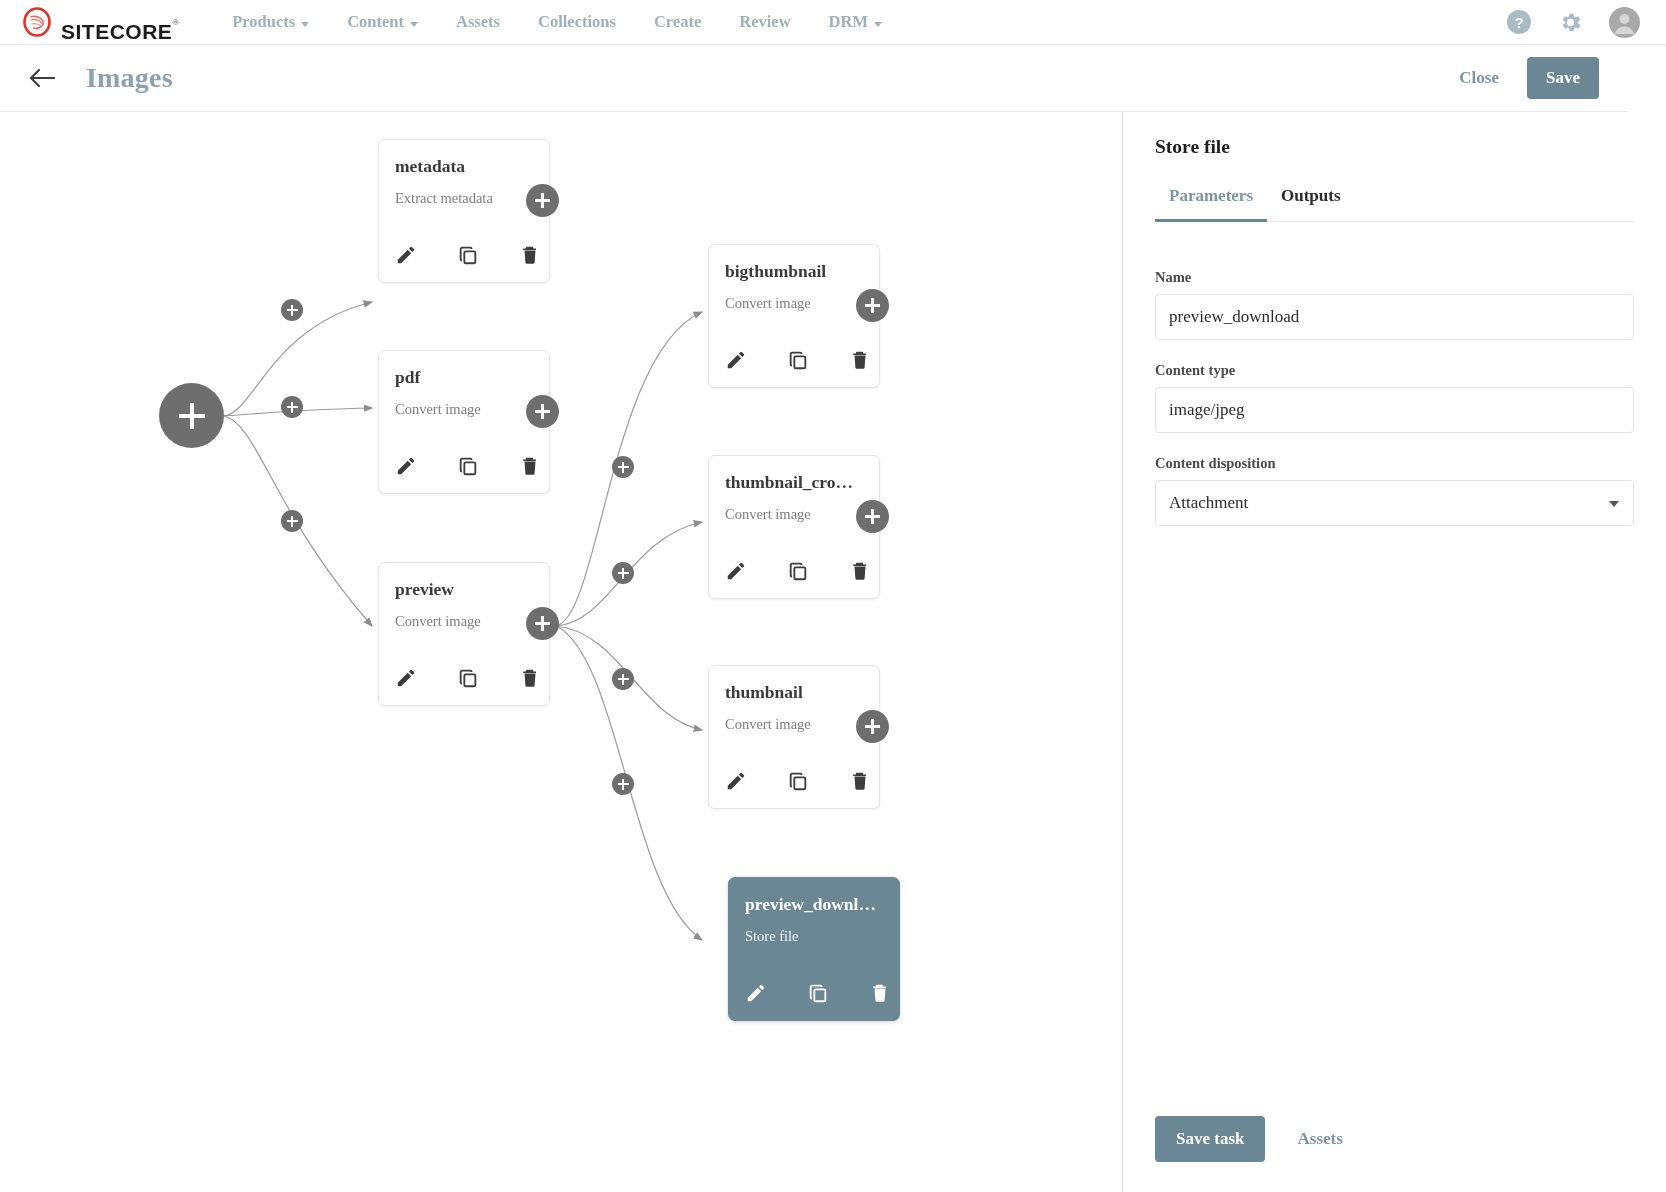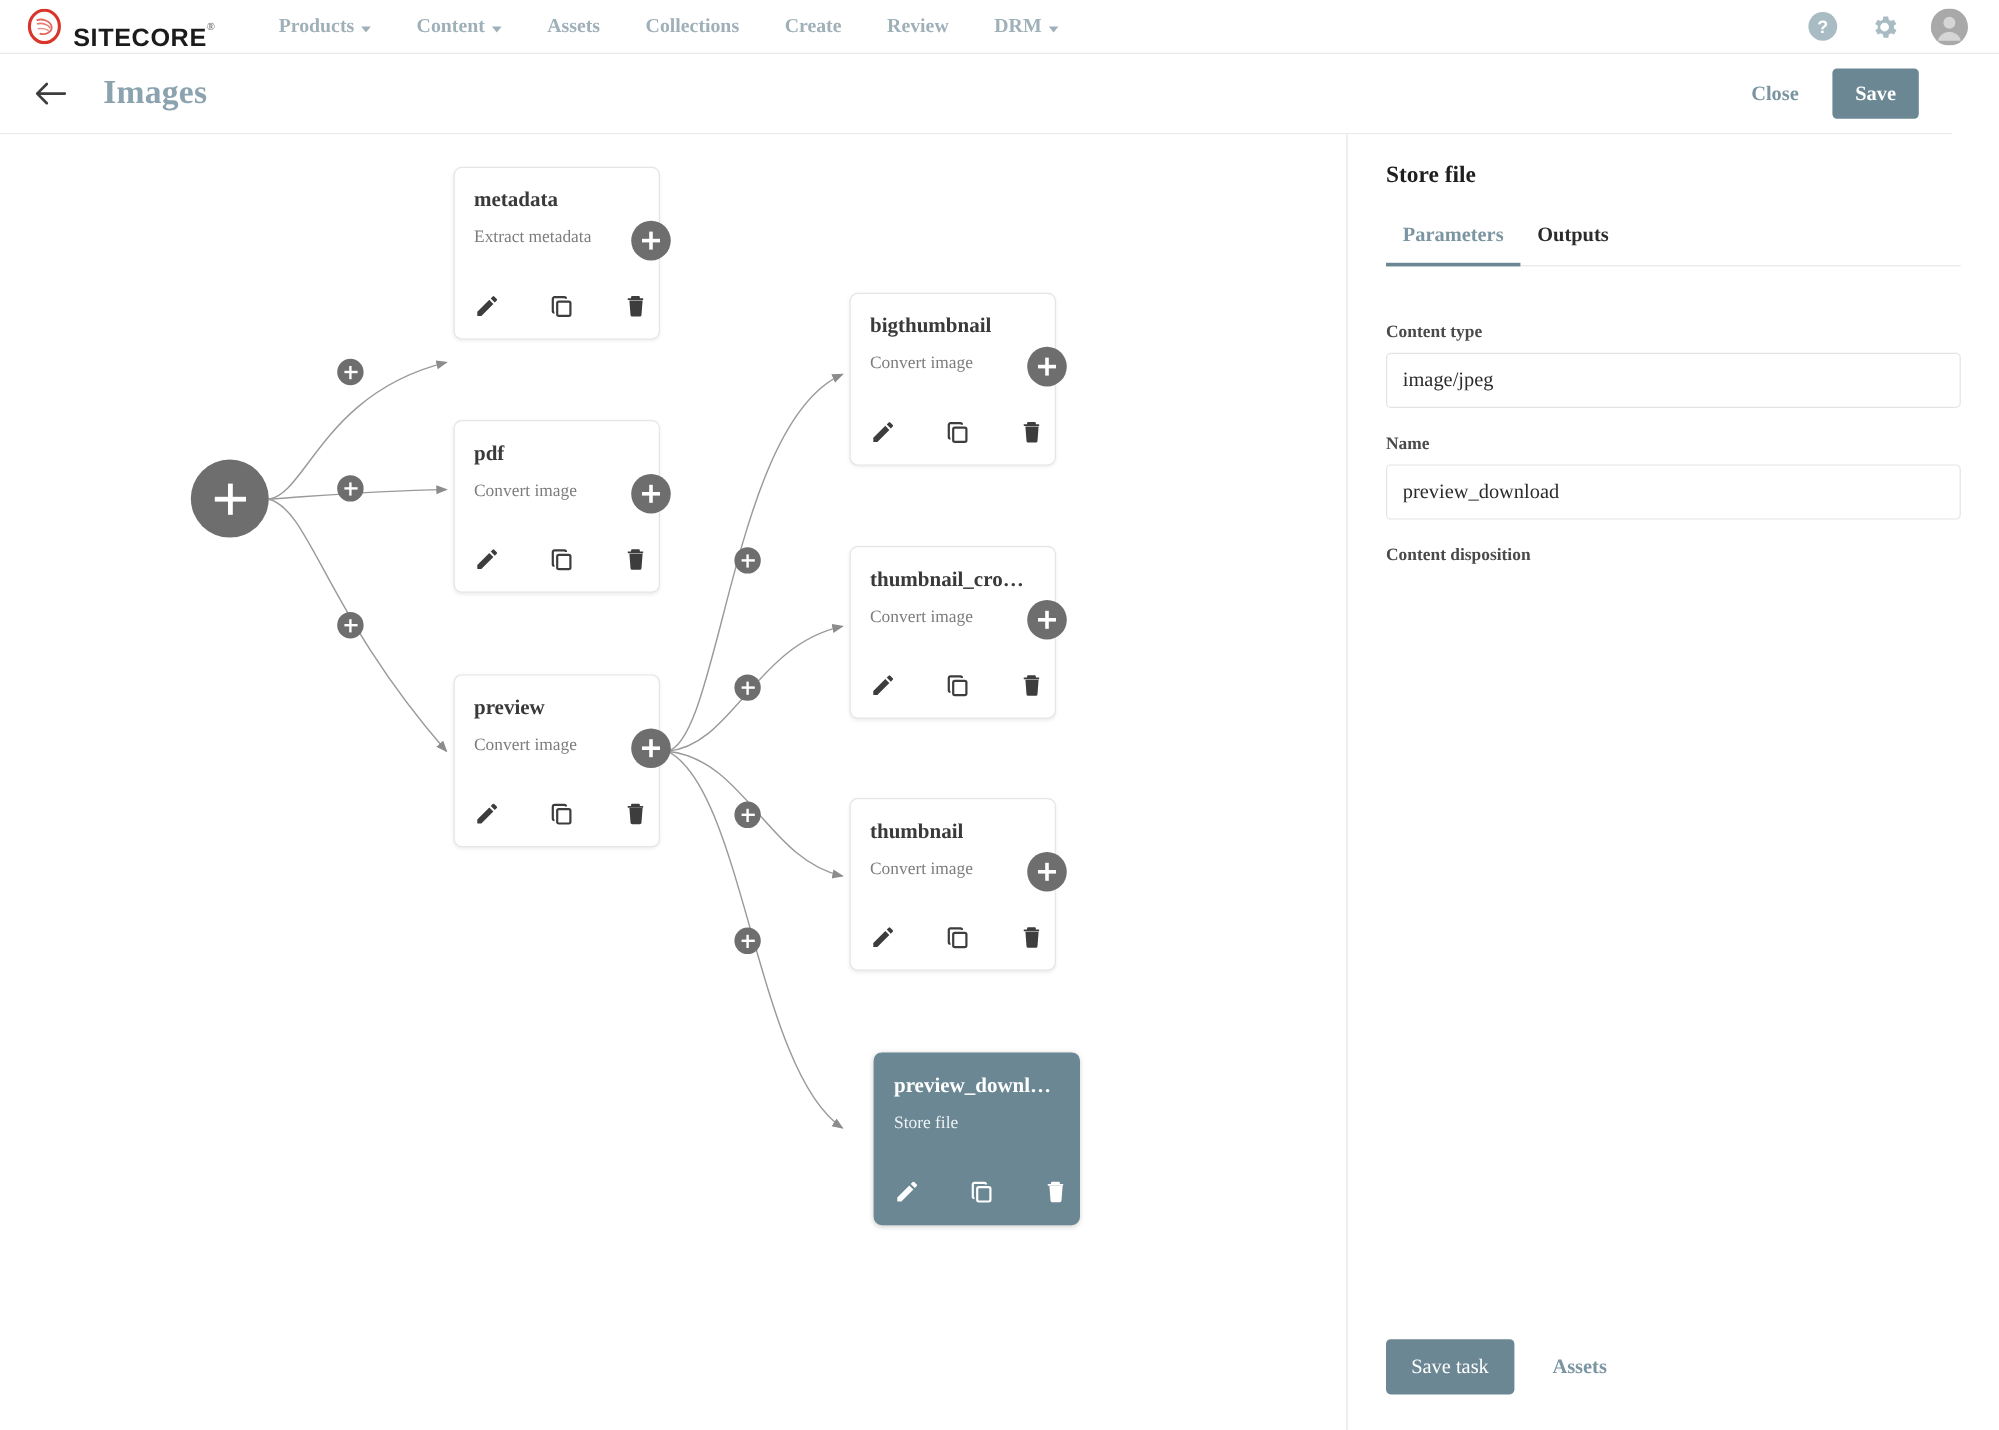--- a/index.html
+++ b/index.html
@@ -167,21 +167,21 @@
     border-right: 5px solid transparent;
     border-top: 6px solid #555;
     pointer-events: none;
   }
   .panel-footer {
     position: absolute; left: 32px; bottom: 30px;
     display: flex; align-items: center; gap: 26px;
   }
   .btn-savetask {
     background: #6b8793; color: #fff; border: none; border-radius: 4px;
-    font-size: 17px; font-weight: normal; padding: 13px 21px; cursor: pointer;
+    font-size: 17px; font-weight: bold; padding: 13px 21px; cursor: pointer;
     font-family: "Liberation Serif", serif;
   }
   .btn-cancel {
     background: none; border: none; cursor: pointer;
     font-size: 17px; font-weight: bold; color: #7b94a1;
     font-family: "Liberation Serif", serif;
   }
 </style>
 </head>
 <body>
@@ -512,30 +512,34 @@
 
 <div class="panel">
   <div class="panel-title">Store file</div>
 
   <div class="tabs">
     <div class="tab active">Parameters</div>
     <div class="tab">Outputs</div>
   </div>
 
   <div class="field">
+    <div class="field-label">Name</div>
+    <input class="field-input" type="text" value="preview_download" style="">
+  </div>
+
+  <div class="field">
     <div class="field-label">Content type</div>
     <input class="field-input" type="text" value="image/jpeg" style="">
   </div>
 
   <div class="field">
-    <div class="field-label">Name</div>
-    <input class="field-input" type="text" value="preview_download" style="">
-  </div>
-
-  <div class="field">
     <div class="field-label">Content disposition</div>
+    <div class="select-wrap">
+      <input class="field-input" type="text" readonly="" value="Attachment" style="">
+      <span class="select-caret"></span>
+    </div>
   </div>
 
   <div class="panel-footer">
     <button class="btn-savetask">Save task</button>
     <button class="btn-cancel">Assets</button>
   </div>
 </div>
 
 </body></html>

